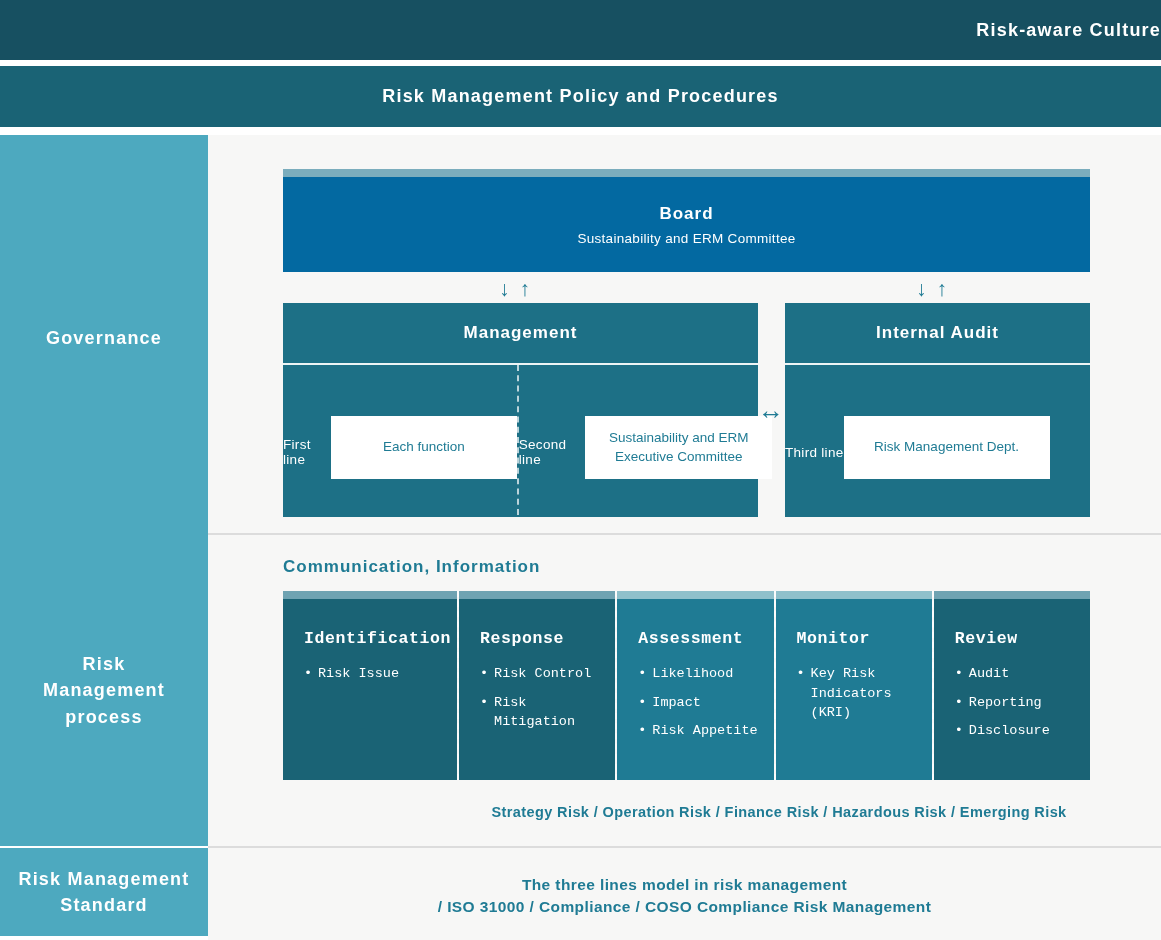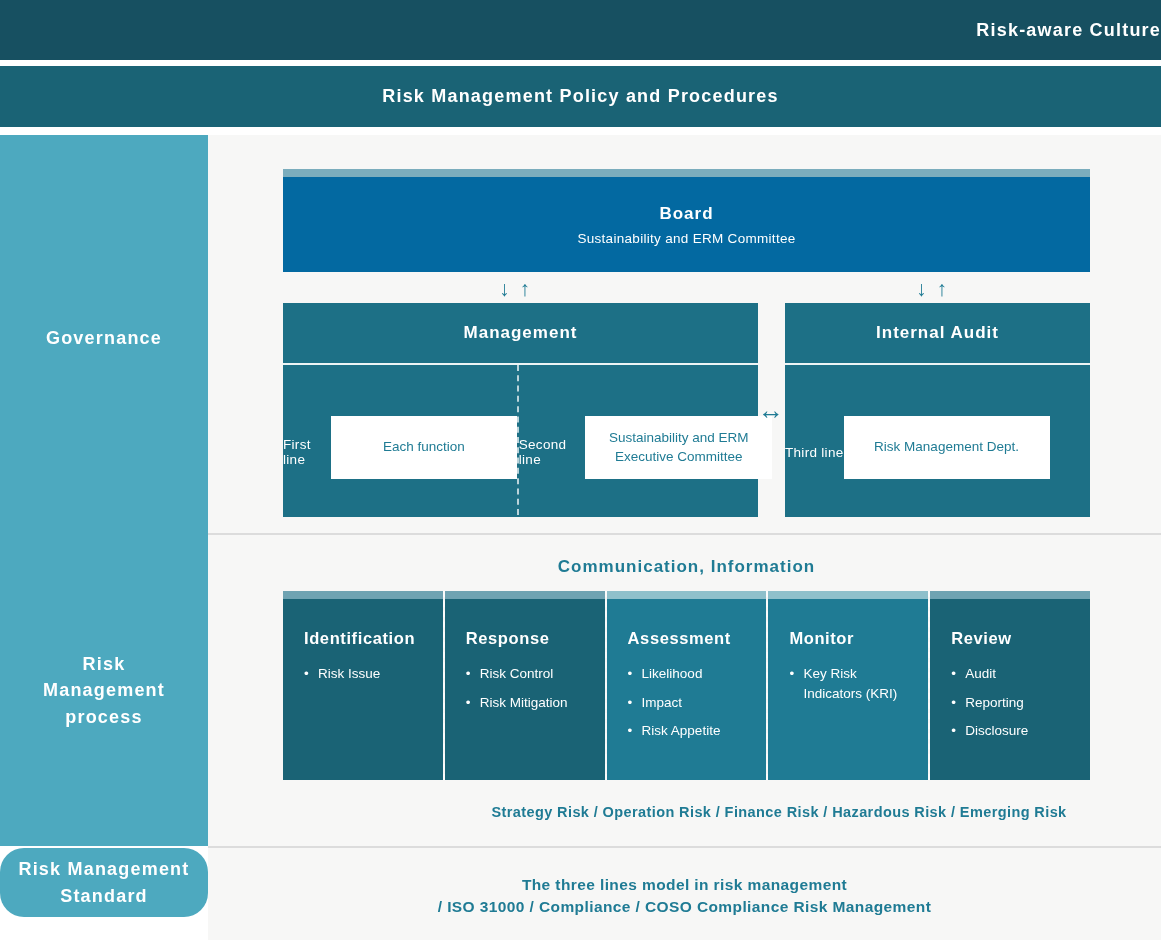--- a/index.html
+++ b/index.html
@@ -29,21 +29,21 @@
 
   
   .side {
     left: 0; width: 208px; background: #4da9bf;
     display: flex; align-items: center; justify-content: center;
     color: #ffffff; font-size: 18px; font-weight: bold; letter-spacing: 1.2px;
     text-align: center; line-height: 1.45;
   }
   .side-gov  { top: 135px; height: 406px; }
   .side-proc { top: 535px; height: 311px; }
-  .side-std  { top: 848px; height: 69px; border-radius: 24px; }
+  .side-std  { top: 848px; height: 88px; }
   .side-inner-narrow { width: 135px; }
   .side-inner-mid    { width: 190px; }
 
   
   .main-bg { left: 208px; top: 135px; width: 953px; height: 805px; background: #f7f7f6; }
   .hdiv { left: 208px; width: 953px; height: 2px; background: #dcdcdc; }
   .hdiv1 { top: 533px; }
   .hdiv2 { top: 846px; }
 
   
@@ -84,30 +84,30 @@
   .line-label { margin-top: 24px; font-size: 13.5px; letter-spacing: 0.3px; }
   .white-box {
     margin-top: 15px; width: 206px; height: 63px; background: #ffffff;
     display: flex; align-items: center; justify-content: center;
     color: #1f7b94; font-size: 13.5px; text-align: center; line-height: 1.35;
     padding: 4px 10px;
   }
 
   
   .comm-title {
-    left: 283px; top: 557px; width: 807px; text-align: center;
+    left: 283px; top: 557px; width: 807px; 
     color: #1f7b94; font-size: 17px; font-weight: bold; letter-spacing: 1px;
   }
   .cols { left: 283px; top: 591px; width: 807px; height: 189px; display: flex; }
   .col { flex: 1; display: flex; flex-direction: column; }
   .col + .col { border-left: 2px dashed rgba(255,255,255,0.65); }
   .col-strip { height: 8px; }
   .col.dark  .col-strip { background: #6fa3b2; }
   .col.light .col-strip { background: #8fc0cb; }
-  .col-body  { flex: 1; padding: 30px 13px 0 21px; }
+  .col-body  { flex: 1; padding: 30px 6px 0 21px; font-family: Liberation Mono, monospace; }
   .col.dark  .col-body { background: #1a6375; }
   .col.light .col-body { background: #1f7b94; }
   .col-title { color: #ffffff; font-size: 16.5px; font-weight: bold; letter-spacing: 0.6px; margin-bottom: 16px; }
   .col-items { list-style: none; }
   .col-items li {
     color: #ffffff; font-size: 13.5px; line-height: 1.45;
     padding-left: 14px; margin-bottom: 9px; position: relative; max-width: 122px;
   }
   .col-items li::before { content: "\2022"; position: absolute; left: 0; top: 0; }
 

